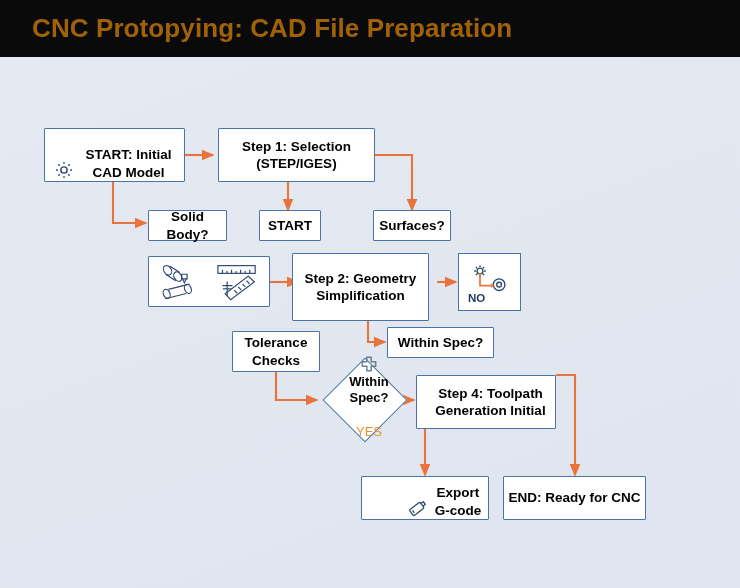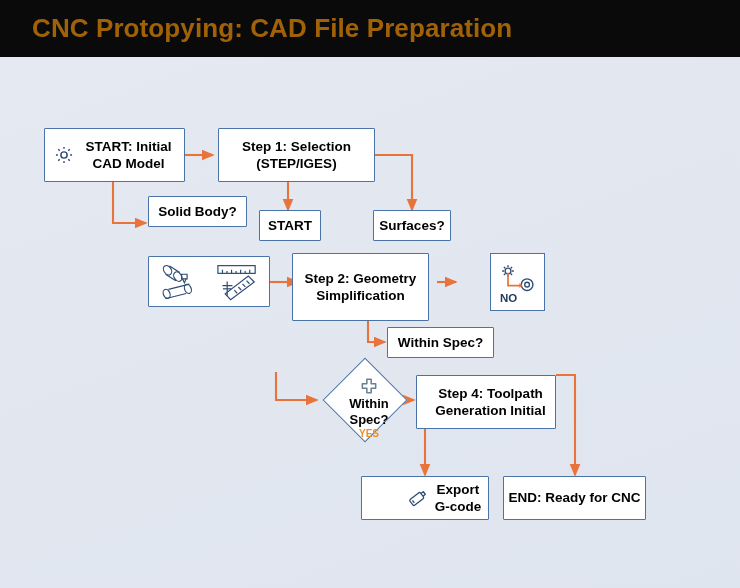--- a/index.html
+++ b/index.html
@@ -66,20 +66,21 @@
     color: #000000;
     font-size: 13.5px;
     font-weight: bold;
     line-height: 1.28;
     border-radius: 1px;
   }
   .node .label { padding: 0 4px; }
   .node.with-icon {
     justify-content: flex-start;
     padding-left: 8px;
+    align-items: flex-end;
   }
   .node.with-icon .label {
     flex: 1;
     text-align: center;
     padding-right: 6px;
   }
   .node .icon {
     flex: 0 0 auto;
     display: block;
     line-height: 0;
@@ -108,23 +109,23 @@
     text-align: center;
     font-size: 13px;
     font-weight: bold;
     color: #000000;
     line-height: 1.22;
     pointer-events: none;
   }
   .diamond-text .plus { margin-bottom: 1px; line-height: 0; }
   .diamond-text .yes {
     color: #e8922f;
-    font-size: 10px;
-    font-weight: bold;
-    margin-top: 0;
+    font-size: 13px;
+    font-weight: normal;
+    margin-top: 18px;
   }
 
   
   .nobox {
     position: absolute;
     box-sizing: border-box;
     background: #ffffff;
     border: 1.6px solid #4a73a8;
     display: flex;
     flex-direction: column;
@@ -192,21 +193,21 @@
                    M18.2 5.8 l-1.5 1.5 M7.3 16.7 l-1.5 1.5"></path>
         </svg>
       </span>
       <span class="label"><span>START: Initial</span><br><span>CAD Model</span></span>
     </div>
 
     <div class="node" style="left:218px; top:71px; width:157px; height:54px;">
       <span class="label"><span>Step 1: Selection</span><br><span>(STEP/IGES)</span></span>
     </div>
 
-    <div class="node" style="left:148px; top:139px; width:99px; height:31px;">
+    <div class="node" style="left:148px; top:153px; width:79px; height:31px;">
       <span class="label">Solid Body?</span>
     </div>
 
     <div class="node" style="left:259px; top:153px; width:62px; height:31px;">
       <span class="label">START</span>
     </div>
 
     <div class="node" style="left:373px; top:153px; width:78px; height:31px;">
       <span class="label">Surfaces?</span>
     </div>
@@ -239,40 +240,43 @@
           <path d="M9 26 h11 M14.2 21.5 v16"></path>
           <path d="M9.5 29.5 h9"></path>
         </svg>
       </span>
     </div>
 
     <div class="node" style="left:292px; top:196px; width:137px; height:68px;">
       <span class="label"><span>Step 2: Geometry</span><br><span>Simplification</span></span>
     </div>
 
-    <div class="nobox" style="left:458px; top:196px; width:55px; height:58px;margin-left:32px;">
+    <div class="nobox" style="left:458px; top:196px; width:63px; height:58px;">
       <span class="icon">
         <svg width="44" height="40" viewBox="0 0 48 44" fill="none">
           <g stroke="#2e4a73" stroke-width="1.5" fill="none">
             <circle cx="13" cy="11" r="3.2"></circle>
             <path d="M13 4.6 v2 M13 15.4 v2 M6.6 11 h2 M17.4 11 h2
                      M8.5 6.5 l1.4 1.4 M16.1 14.1 l1.4 1.4
                      M17.5 6.5 l-1.4 1.4 M9.9 14.1 l-1.4 1.4"></path>
             <circle cx="34" cy="26" r="6.4"></circle>
             <circle cx="34" cy="26" r="2.6"></circle>
           </g>
           <g stroke="#e8743b" stroke-width="1.9" fill="none">
             <path d="M13 13 L13 27 L28 27"></path>
             <path d="M25.5 24.3 L28.6 27 L25.5 29.7" fill="#e8743b" stroke="none"></path>
           </g>
         </svg>
       </span>
       <span class="nolabel">NO</span>
     </div>
 
+    <div class="node" style="left:232px; top:274px; width:88px; height:41px;">
+      <span class="label"><span>Tolerance</span><br><span>Checks</span></span>
+    </div>
 
     <div class="node" style="left:387px; top:270px; width:107px; height:31px;">
       <span class="label">Within Spec?</span>
     </div>
 
     <div class="diamond" style="left:335px; top:313px; width:60px; height:60px;"></div>
     <div class="diamond-text" style="left:326px; top:303px; width:86px; height:80px;justify-content:flex-end;">
       <span class="plus">
         <svg width="18" height="18" viewBox="0 0 20 20" fill="none" stroke="#6b7f96" stroke-width="1.7" stroke-linejoin="round">
           <path d="M7.6 2.6 h4.8 v5 h5 v4.8 h-5 v5 h-4.8 v-5 h-5 V7.6 h5 z"></path>

